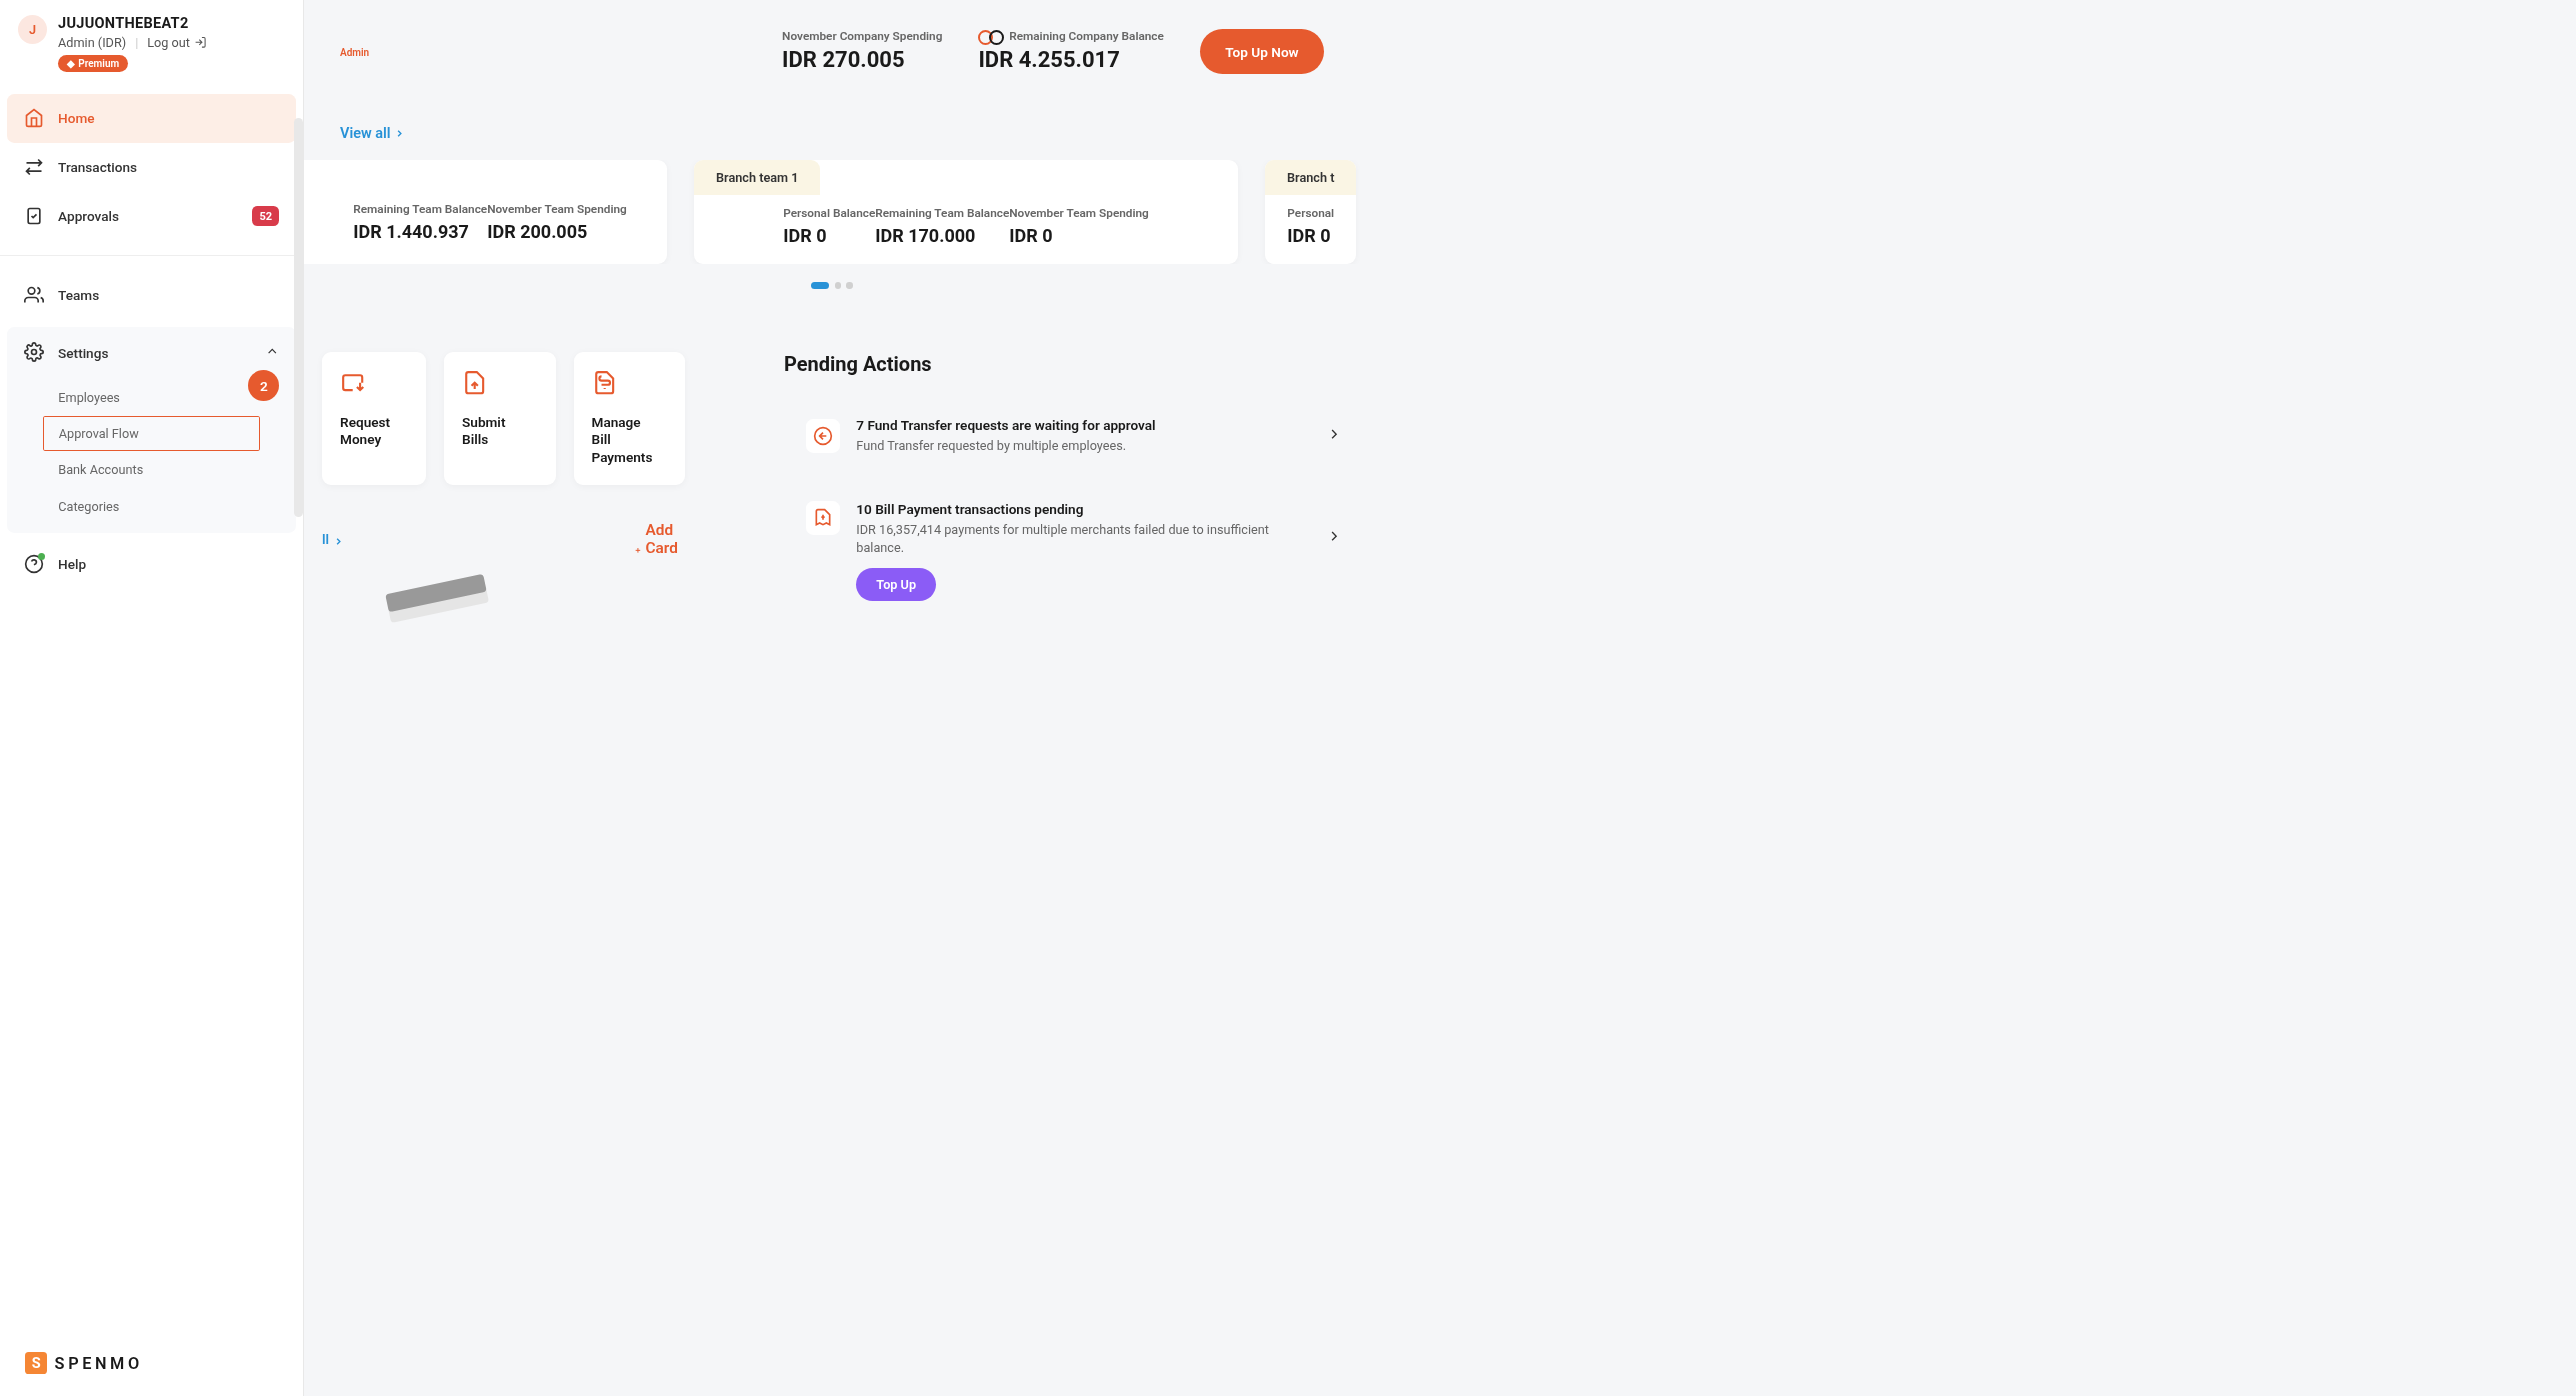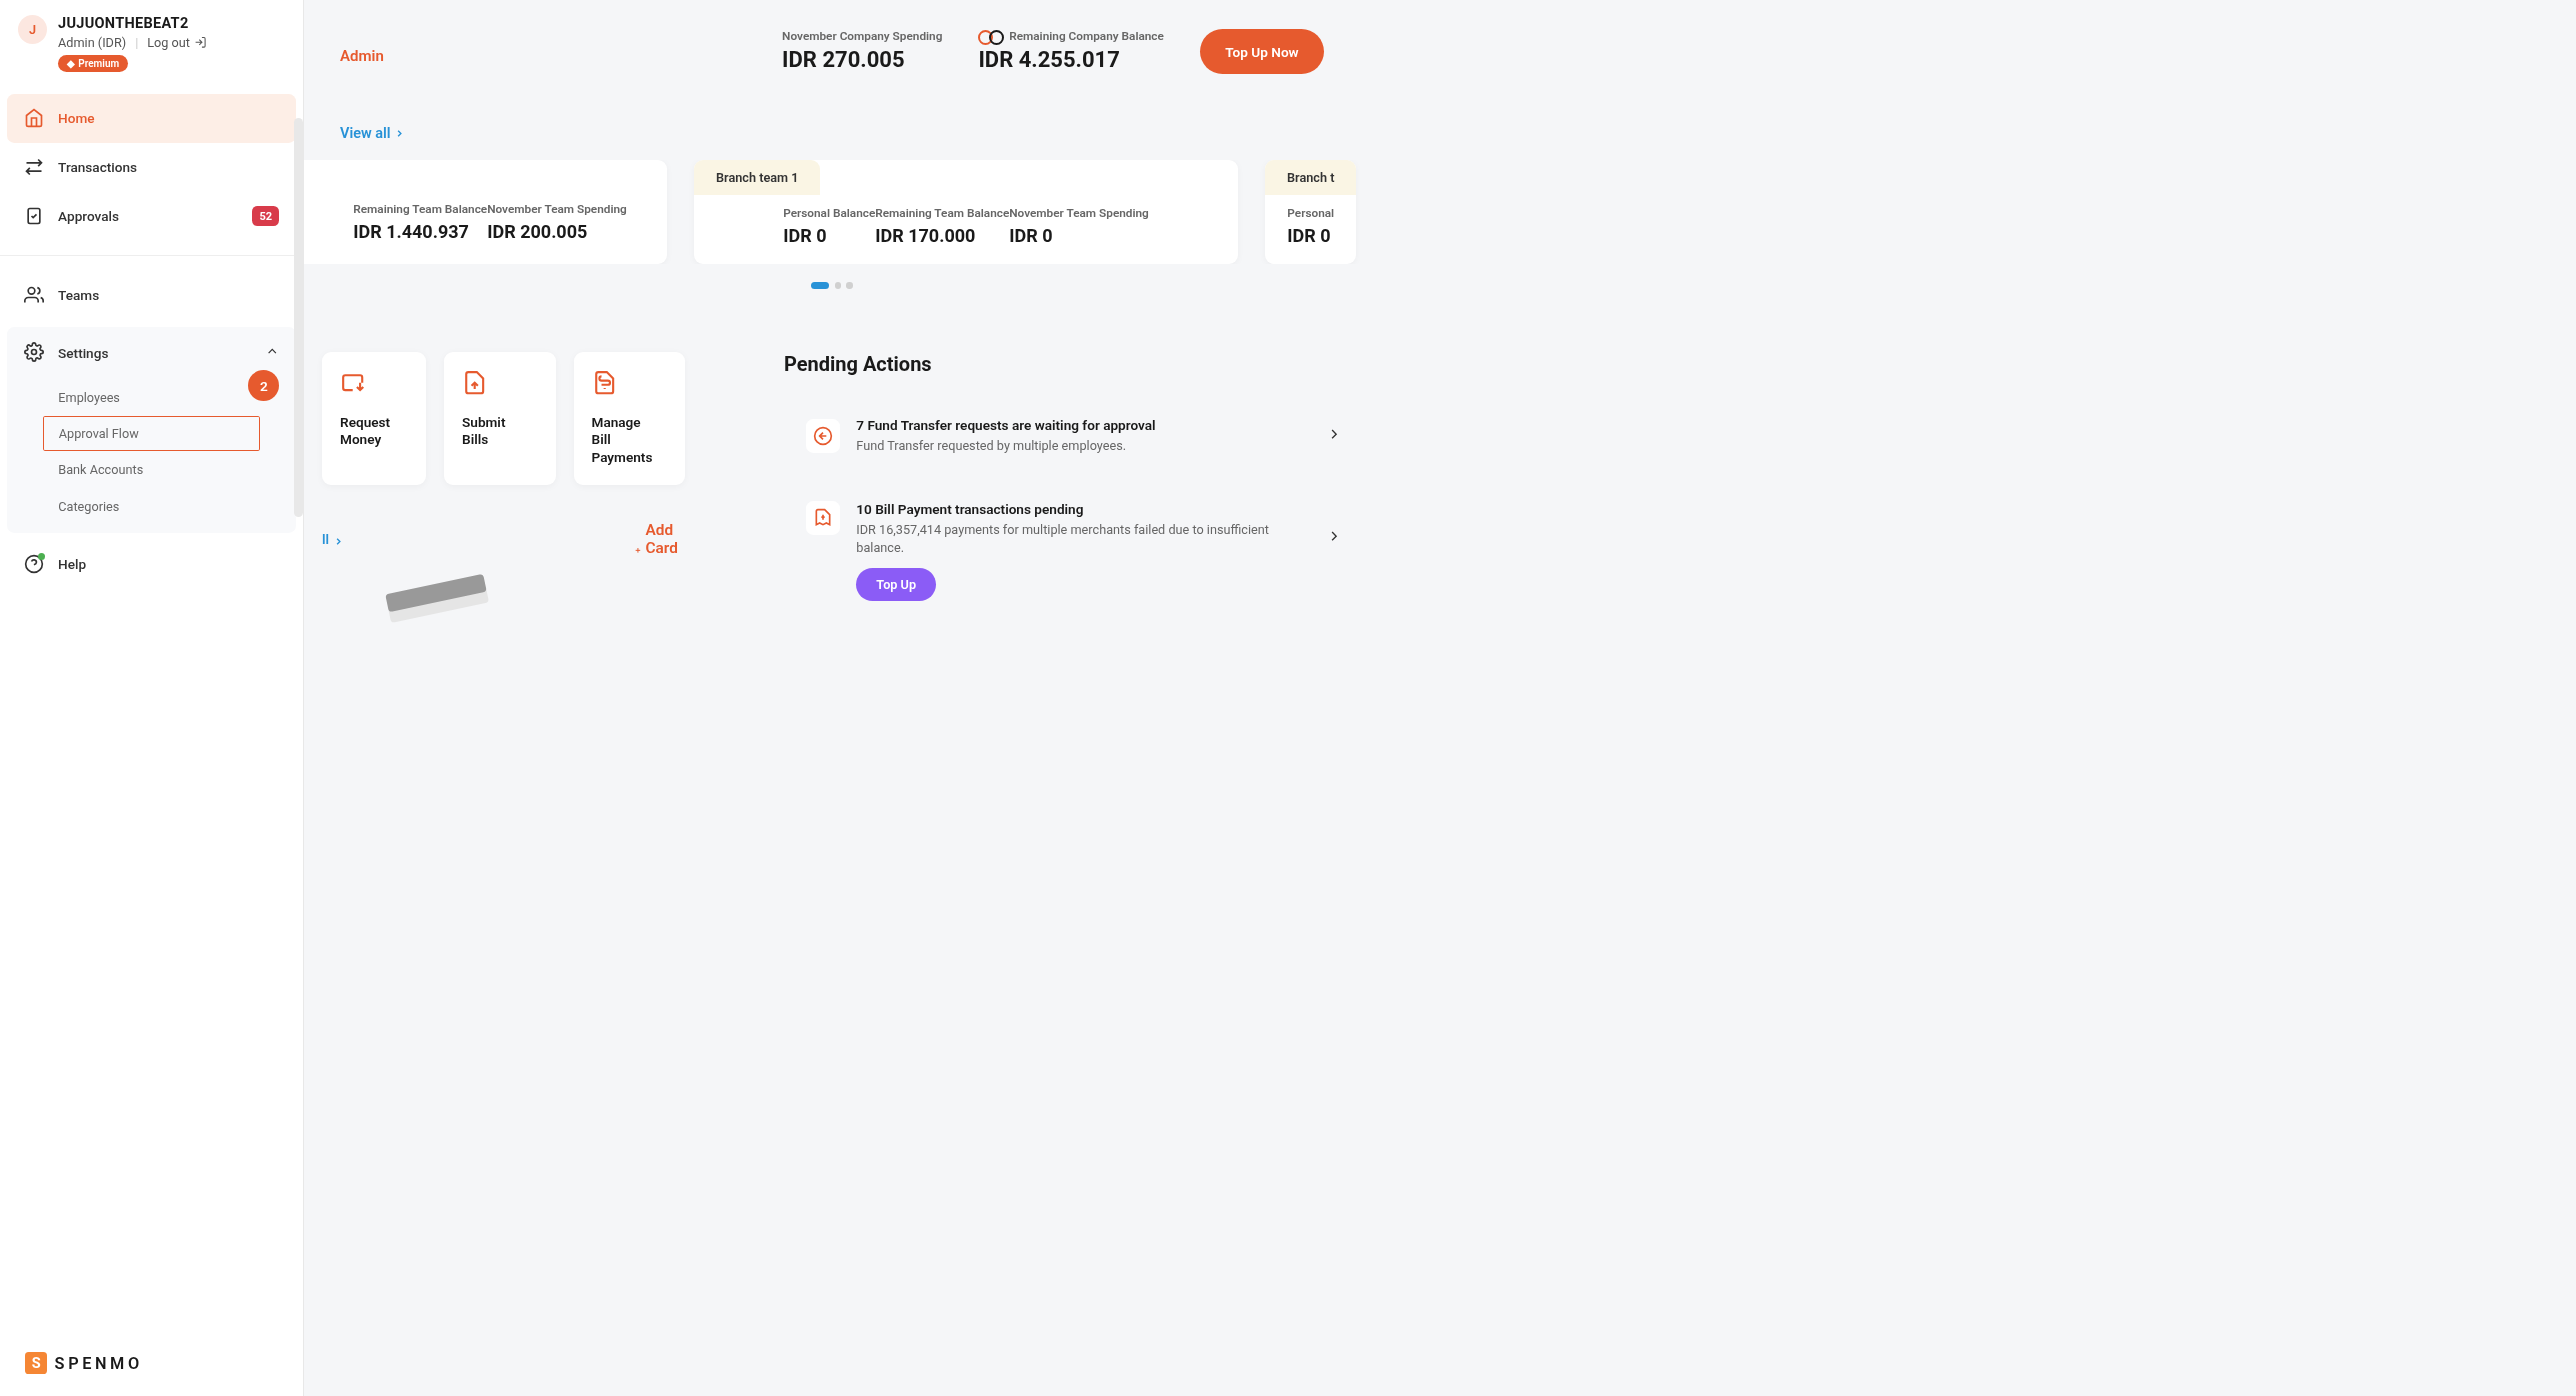--- a/index.html
+++ b/index.html
@@ -38,21 +38,21 @@
 .logo-text { font-weight: 600; font-size: 16.3px; letter-spacing: 3.6px; color: #1a1a1a; }
 
 
 .scroll-track { position: absolute; right: 0; top: 118px; width: 9px; height: 399px; background: #e8e8e8; border-radius: 4.5px; }
 
 
 .main { margin-left: 304px; padding: 0; }
 
 
 .top-row { display: flex; align-items: flex-start; padding: 29px 36px 0; gap: 36px; }
-.admin-label { color: #e65a2e; font-weight: 600; font-size: 15px; margin-top: 18px; }
+.admin-label { color: #e65a2e; font-weight: 600; font-size: 10px; margin-top: 18px; }
 .spacer { flex: 1; }
 .metric { }
 .metric-label { font-size: 11.8px; font-weight: 600; color: #666; display: flex; align-items: center; gap: 5.4px; }
 .metric-value { font-size: 22px; font-weight: 700; color: #1a1a1a; margin-top: 3.6px; }
 .topup-btn { background: #e65a2e; color: #fff; font-weight: 600; font-size: 13.6px; padding: 14.5px 25.4px; border-radius: 25.4px; cursor: pointer; border: none; }
 
 .infinity-icon { display: inline-block; width: 25.4px; height: 12.7px; position: relative; }
 .infinity-icon::before, .infinity-icon::after { content: ''; position: absolute; width: 11px; height: 11px; border: 2.7px solid; border-radius: 50%; top: 0; }
 .infinity-icon::before { left: 0; border-color: #e65a2e; }
 .infinity-icon::after { right: 0; border-color: #1a1a1a; }

